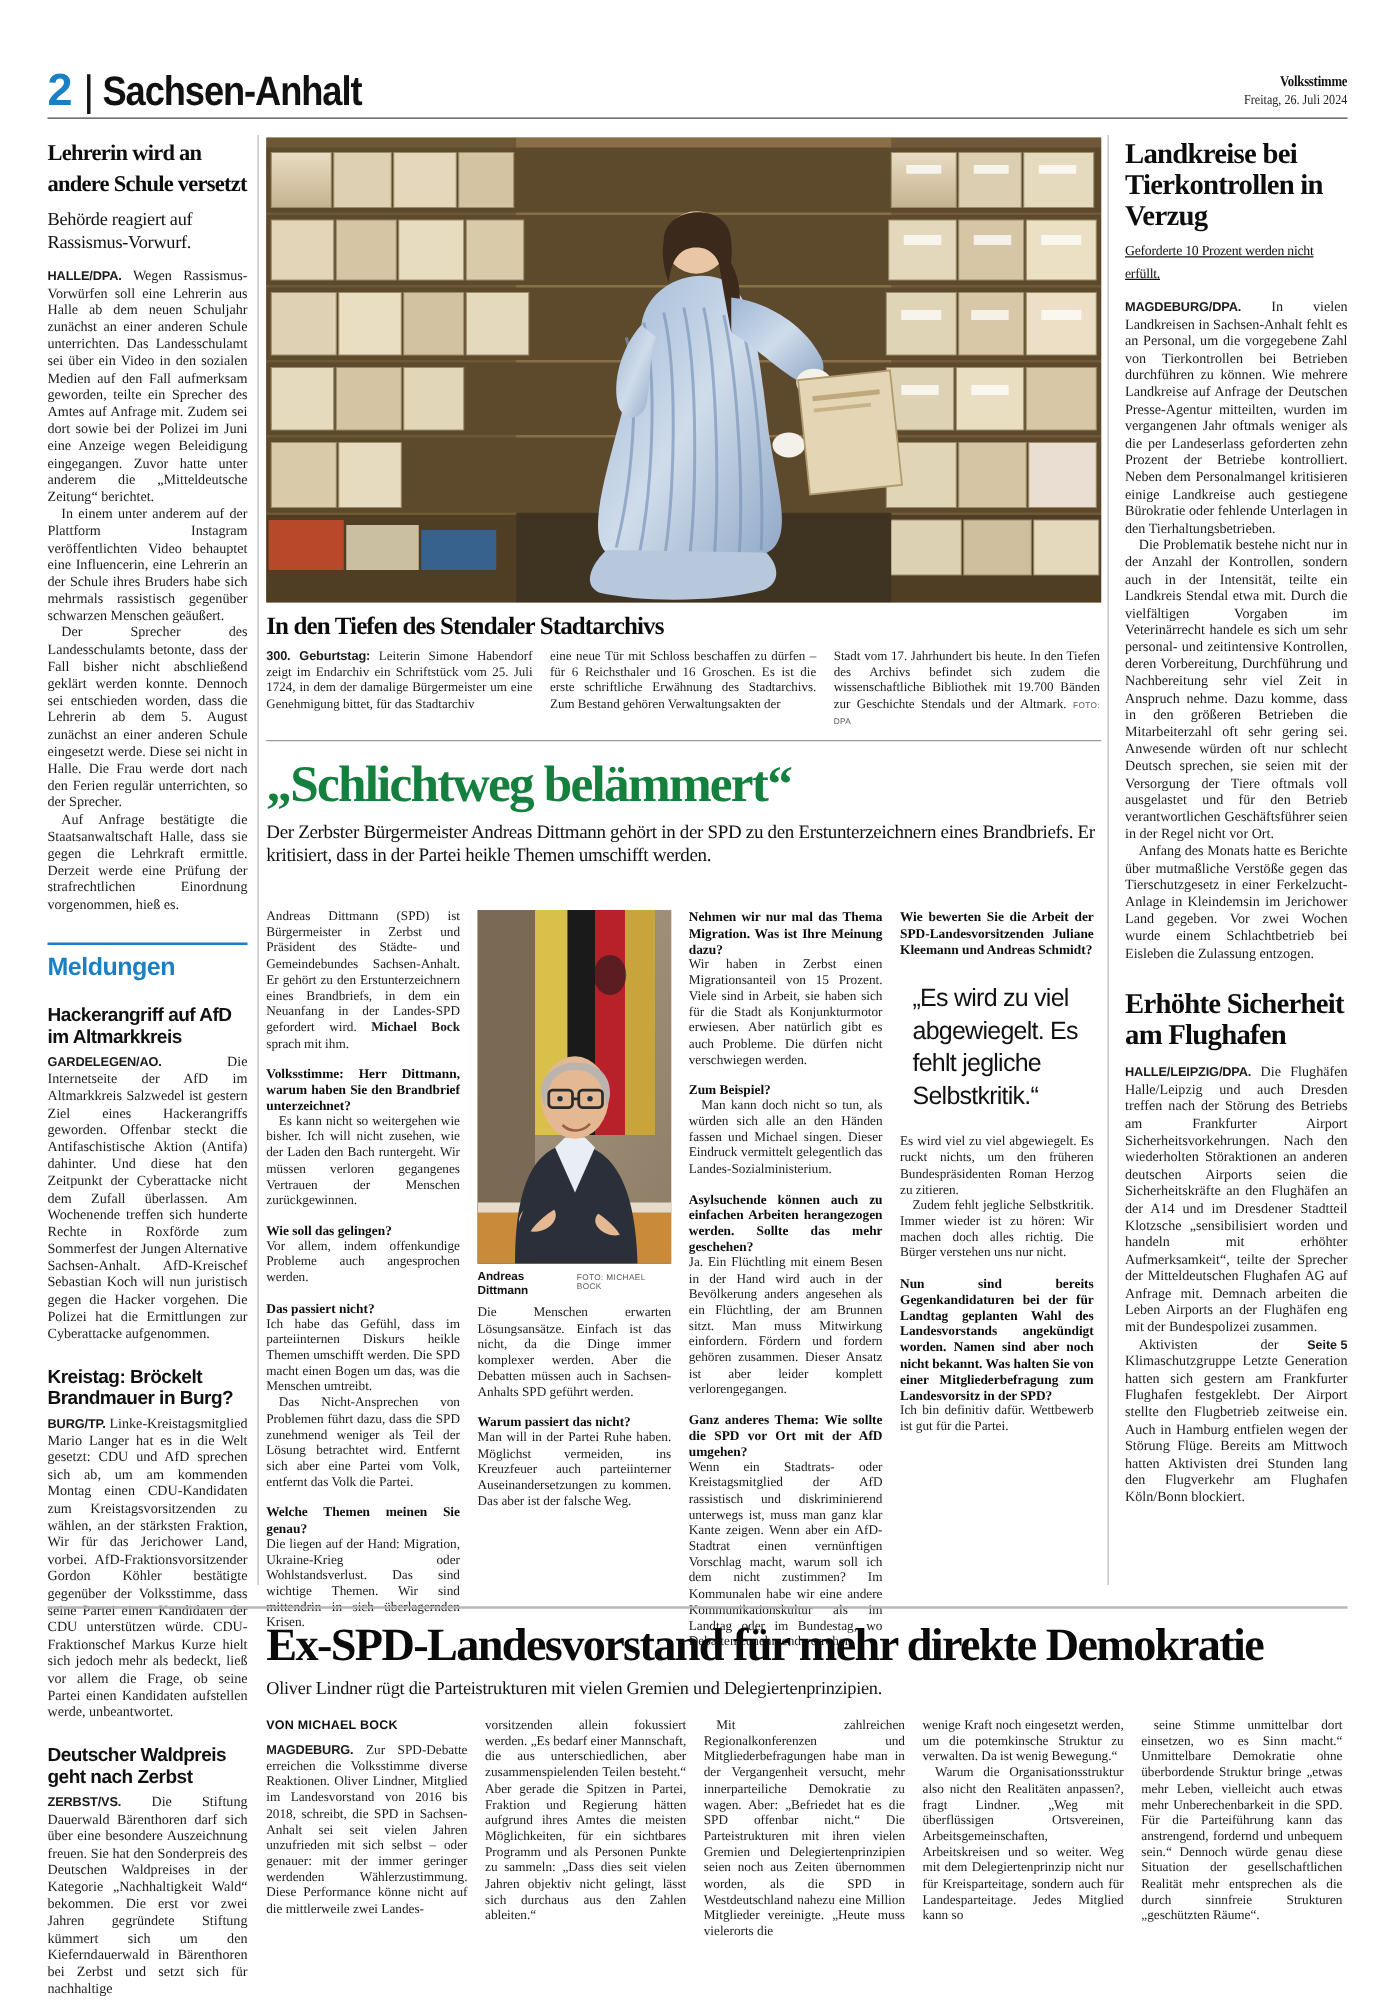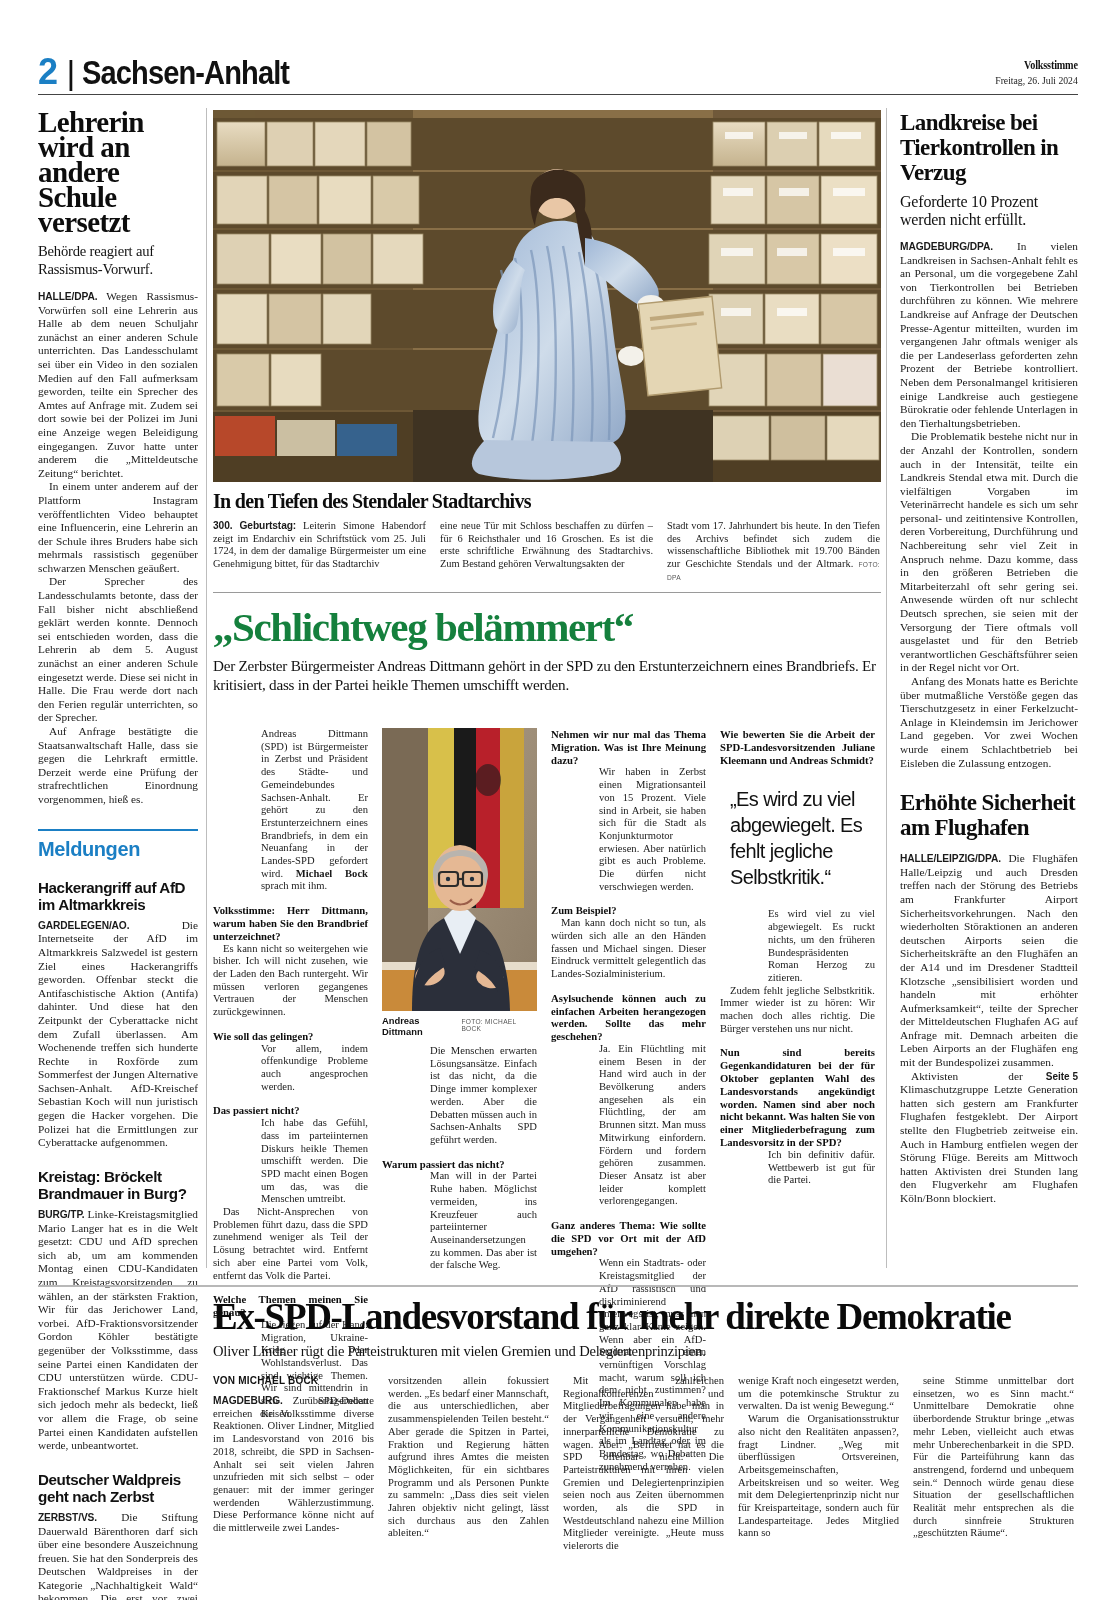--- a/index.html
+++ b/index.html
@@ -62,21 +62,21 @@
   .body-txt p { text-indent: 11px; margin: 0; }
   .body-txt p.first { text-indent: 0; }
   .kicker {
     font-family: "Liberation Sans", sans-serif; font-weight: bold;
     font-size: 10.2px; letter-spacing: -0.1px;
   }
 
   
   .col-left { position: absolute; left: 38px; top: 110px; width: 160px; }
   .left-head {
-    font-size: 29px; line-height: 25px; letter-spacing: -0.6px;
+    font-size: 18px; line-height: 25px; letter-spacing: -0.6px;
   }
   .left-sub {
     font-family: "Liberation Serif", serif; font-size: 14.6px;
     line-height: 17.5px; margin-top: 8px; color: #111; letter-spacing: -0.2px;
   }
   .left-body { margin-top: 12px; }
 
   .vrule-l {
     position: absolute; left: 206px; top: 108px;
     width: 0; height: 1160px; border-left: 0.9px solid #bdbdbd;
@@ -146,21 +146,21 @@
   .iv-cols {
     position: absolute; left: 213px; top: 728px; width: 668px;
     display: flex; gap: 14px;
   }
   .iv-col { width: 155px; }
   .iv-txt {
     font-family: "Liberation Serif", serif; font-size: 10.6px;
     line-height: 12.7px; text-align: justify; color: #1a1a1a;
   }
   .iv-txt p { text-indent: 10px; margin: 0; }
-  .iv-txt p.first { text-indent: 0; margin-left: 48px; }
+  .iv-txt p.first { text-indent: 0; }
   .q {
     font-family: "Liberation Serif", serif; font-weight: bold;
     font-size: 10.7px; line-height: 12.8px; margin-top: 11px;
     text-align: justify; color: #0d0d0d;
   }
   .q.tight { margin-top: 0; }
   .speaker { color: #2d8fd0; font-weight: normal; }
   .bold-in { font-weight: bold; }
 
   .iv-photo {
@@ -182,22 +182,22 @@
     margin: 20px 0 18px 10px; letter-spacing: -0.6px;
   }
 
   
   .col-right { position: absolute; left: 900px; top: 110px; width: 178px; }
   .right-head {
     font-family: "Liberation Serif", serif; font-weight: bold;
     font-size: 23px; line-height: 25px; letter-spacing: -0.6px; color: #0d0d0d;
   }
   .right-sub {
-    font-family: "Liberation Serif", serif; font-size: 16px;
-    line-height: 17.5px; margin-top: 8px; letter-spacing: -0.2px;
+    font-family: "Liberation Serif", serif; font-size: 11px;
+    line-height: 17.5px; margin-top: 8px; letter-spacing: -0.2px; text-decoration: underline;
   }
   .right-body { margin-top: 12px; }
   .right-block { margin-top: 20px; }
   .seite {
     font-family: "Liberation Sans", sans-serif; font-weight: bold;
     font-size: 10px; float: right; margin-left: 12px;
   }
 
   
   .rule-bottom {
@@ -557,21 +557,21 @@
       </div>
     </div>
 
     <div class="iv-col">
       <div class="q tight">Wie bewerten Sie die Arbeit der SPD-Landesvorsitzenden Juliane Kleemann und Andreas Schmidt?</div>
       <div class="pullquote">„Es wird zu viel abgewiegelt. Es fehlt jegliche Selbstkritik.“</div>
       <div class="iv-txt">
         <p class="first">Es wird viel zu viel abgewiegelt. Es ruckt nichts, um den früheren Bundespräsidenten Roman Herzog zu zitieren.</p>
         <p>Zudem fehlt jegliche Selbstkritik. Immer wieder ist zu hören: Wir machen doch alles richtig. Die Bürger verstehen uns nur nicht.</p>
       </div>
-      <div class="q">Nun sind bereits Gegenkandidaturen bei der für Oktober geplanten Wahl des Landesvorstands angekündigt worden. Namen sind aber noch nicht bekannt. Was halten Sie von einer Mitgliederbefragung zum Landesvorsitz in der SPD?</div>
+      <div class="q">Nun sind bereits Gegenkandidaturen bei der für Landtag geplanten Wahl des Landesvorstands angekündigt worden. Namen sind aber noch nicht bekannt. Was halten Sie von einer Mitgliederbefragung zum Landesvorsitz in der SPD?</div>
       <div class="iv-txt">
         <p class="first">Ich bin definitiv dafür. Wettbewerb ist gut für die Partei.</p>
       </div>
     </div>
   </div>
 
   <div class="col-right">
     <div class="right-head">Landkreise bei Tierkontrollen in Verzug</div>
     <div class="right-sub">Geforderte 10 Prozent werden nicht erfüllt.</div>
     <div class="body-txt right-body">

